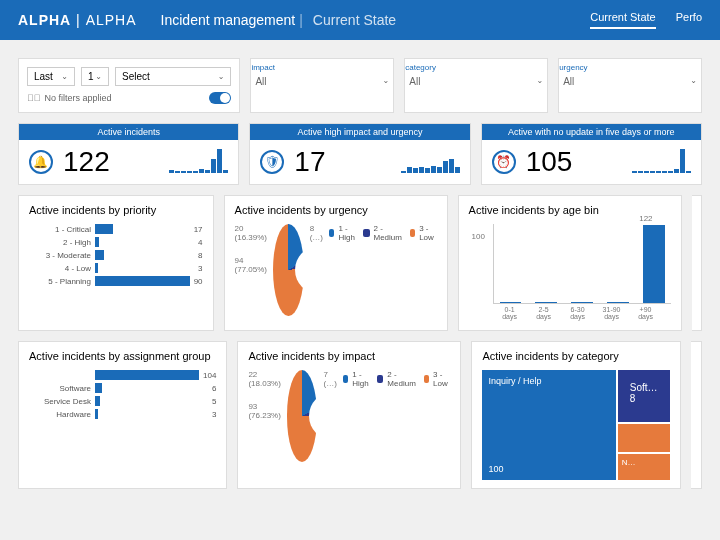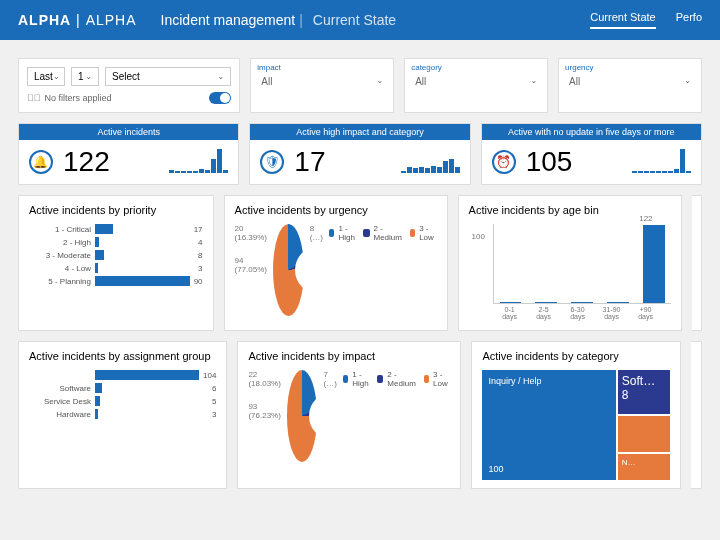--- a/index.html
+++ b/index.html
@@ -12,26 +12,26 @@
 .h-sub{opacity:.8;margin-left:6px}
 .h-sep{opacity:.5;margin:0 4px}
 .tabs{margin-left:auto;display:flex;gap:20px;font-size:11px}
 .tab{padding-bottom:4px}
 .tab.active{border-bottom:2px solid #fff}
 .content{padding:18px;display:flex;flex-direction:column;gap:10px}
 .row{display:flex;gap:10px}
 .filterbox{background:#fff;border:1px solid #ddd;padding:8px;display:flex;flex-direction:column;gap:6px;width:224px}
 .frow{display:flex;gap:6px}
 .sel{border:1px solid #ccc;background:#fff;font-size:10px;padding:3px 6px;display:flex;align-items:center;justify-content:space-between}
-.sel.sm{width:38px}.sel.xs{width:28px}.sel.lg{flex:1}
+.sel.sm{width:48px}.sel.xs{width:28px}.sel.lg{flex:1}
 .chev{font-size:8px;color:#666}
 .nofilt{font-size:9px;color:#666;display:flex;align-items:center;gap:4px}
 .toggle{margin-left:auto;width:22px;height:12px;background:#1a6bb8;border-radius:6px;position:relative}
 .toggle::after{content:"";position:absolute;right:1px;top:1px;width:10px;height:10px;background:#fff;border-radius:50%}
-.pill{background:#fff;border:1px solid #ddd;padding:4px 6px;width:145px}
+.pill{background:#fff;border:1px solid #ddd;padding:4px 0;width:145px}
 .pill-lbl{color:#1a6bb8;font-size:8px;margin-bottom:2px}
 .pill-sel{display:flex;justify-content:space-between;font-size:10px;color:#666;padding:2px 4px}
 .kpi{background:#fff;border:1px solid #ddd;width:224px}
 .kpi-h{background:#1a6bb8;color:#fff;font-size:9px;text-align:center;padding:3px}
 .kpi-b{display:flex;align-items:center;padding:6px 10px;gap:10px}
 .kpi-ico{width:24px;height:24px;border:2px solid #1a6bb8;border-radius:50%;display:flex;align-items:center;justify-content:center;color:#1a6bb8;font-size:12px}
 .kpi-val{font-size:28px;font-weight:300}
 .spark{margin-left:auto;display:flex;align-items:flex-end;gap:1px;height:22px}
 .spark span{width:5px;background:#1a6bb8}
 .card{background:#fff;border:1px solid #ddd;width:224px;padding:8px 10px}
@@ -50,21 +50,21 @@
 .sw{width:8px;height:8px;border-radius:2px}
 .colchart{display:flex;align-items:flex-end;height:80px;gap:14px;padding:0 6px;border-left:1px solid #ccc;border-bottom:1px solid #ccc;position:relative}
 .col{width:24px;background:#1a6bb8}
 .colx{display:flex;gap:8px;font-size:7px;color:#777;padding:2px 4px}
 .colx span{width:26px;text-align:center}
 .ylab{position:absolute;left:-22px;font-size:8px;color:#777}
 .tree{display:flex;height:110px;gap:2px}
 .tmain{background:#1a6bb8;flex:1;color:#fff;font-size:9px;padding:6px;position:relative}
 .tmain .bn{position:absolute;bottom:6px;left:6px}
 .tside{width:52px;display:flex;flex-direction:column;gap:2px}
-.ts1{background:#2b3a8f;color:#fff;font-size:12px;padding:4px;flex:1}
+.ts1{background:#2b3a8f;color:#fff;font-size:10px;padding:12px;flex:1}
 .ts2{background:#e67a3c;flex:1}
 .ts3{background:#e67a3c;color:#fff;font-size:8px;padding:4px;height:26px}
 .cutoff{width:12px;background:#fff;border:1px solid #ddd;border-left:none}
 </style>
 </head>
 <body>
 
 <div class="header">
   <span class="logo"><span>ALPHA</span><span class="thin">&nbsp;|&nbsp;</span><span class="thin">ALPHA</span></span>
   <span class="divider"></span>
@@ -136,21 +136,21 @@
             <span style="height:2px"></span>
             <span style="height:4px"></span>
             <span style="height:3px"></span>
             <span style="height:14px"></span>
             <span style="height:24px"></span>
             <span style="height:3px"></span>
           </div>
         </div>
       </div>
       <div class="kpi">
-        <div class="kpi-h">Active high impact and category</div>
+        <div class="kpi-h">Active high impact and urgency</div>
         <div class="kpi-b">
           <div class="kpi-ico">🛡</div>
           <div class="kpi-val">17</div>
           <div class="spark">
             <span style="height:2px"></span>
             <span style="height:6px"></span>
             <span style="height:5px"></span>
             <span style="height:6px"></span>
             <span style="height:5px"></span>
             <span style="height:7px"></span>

